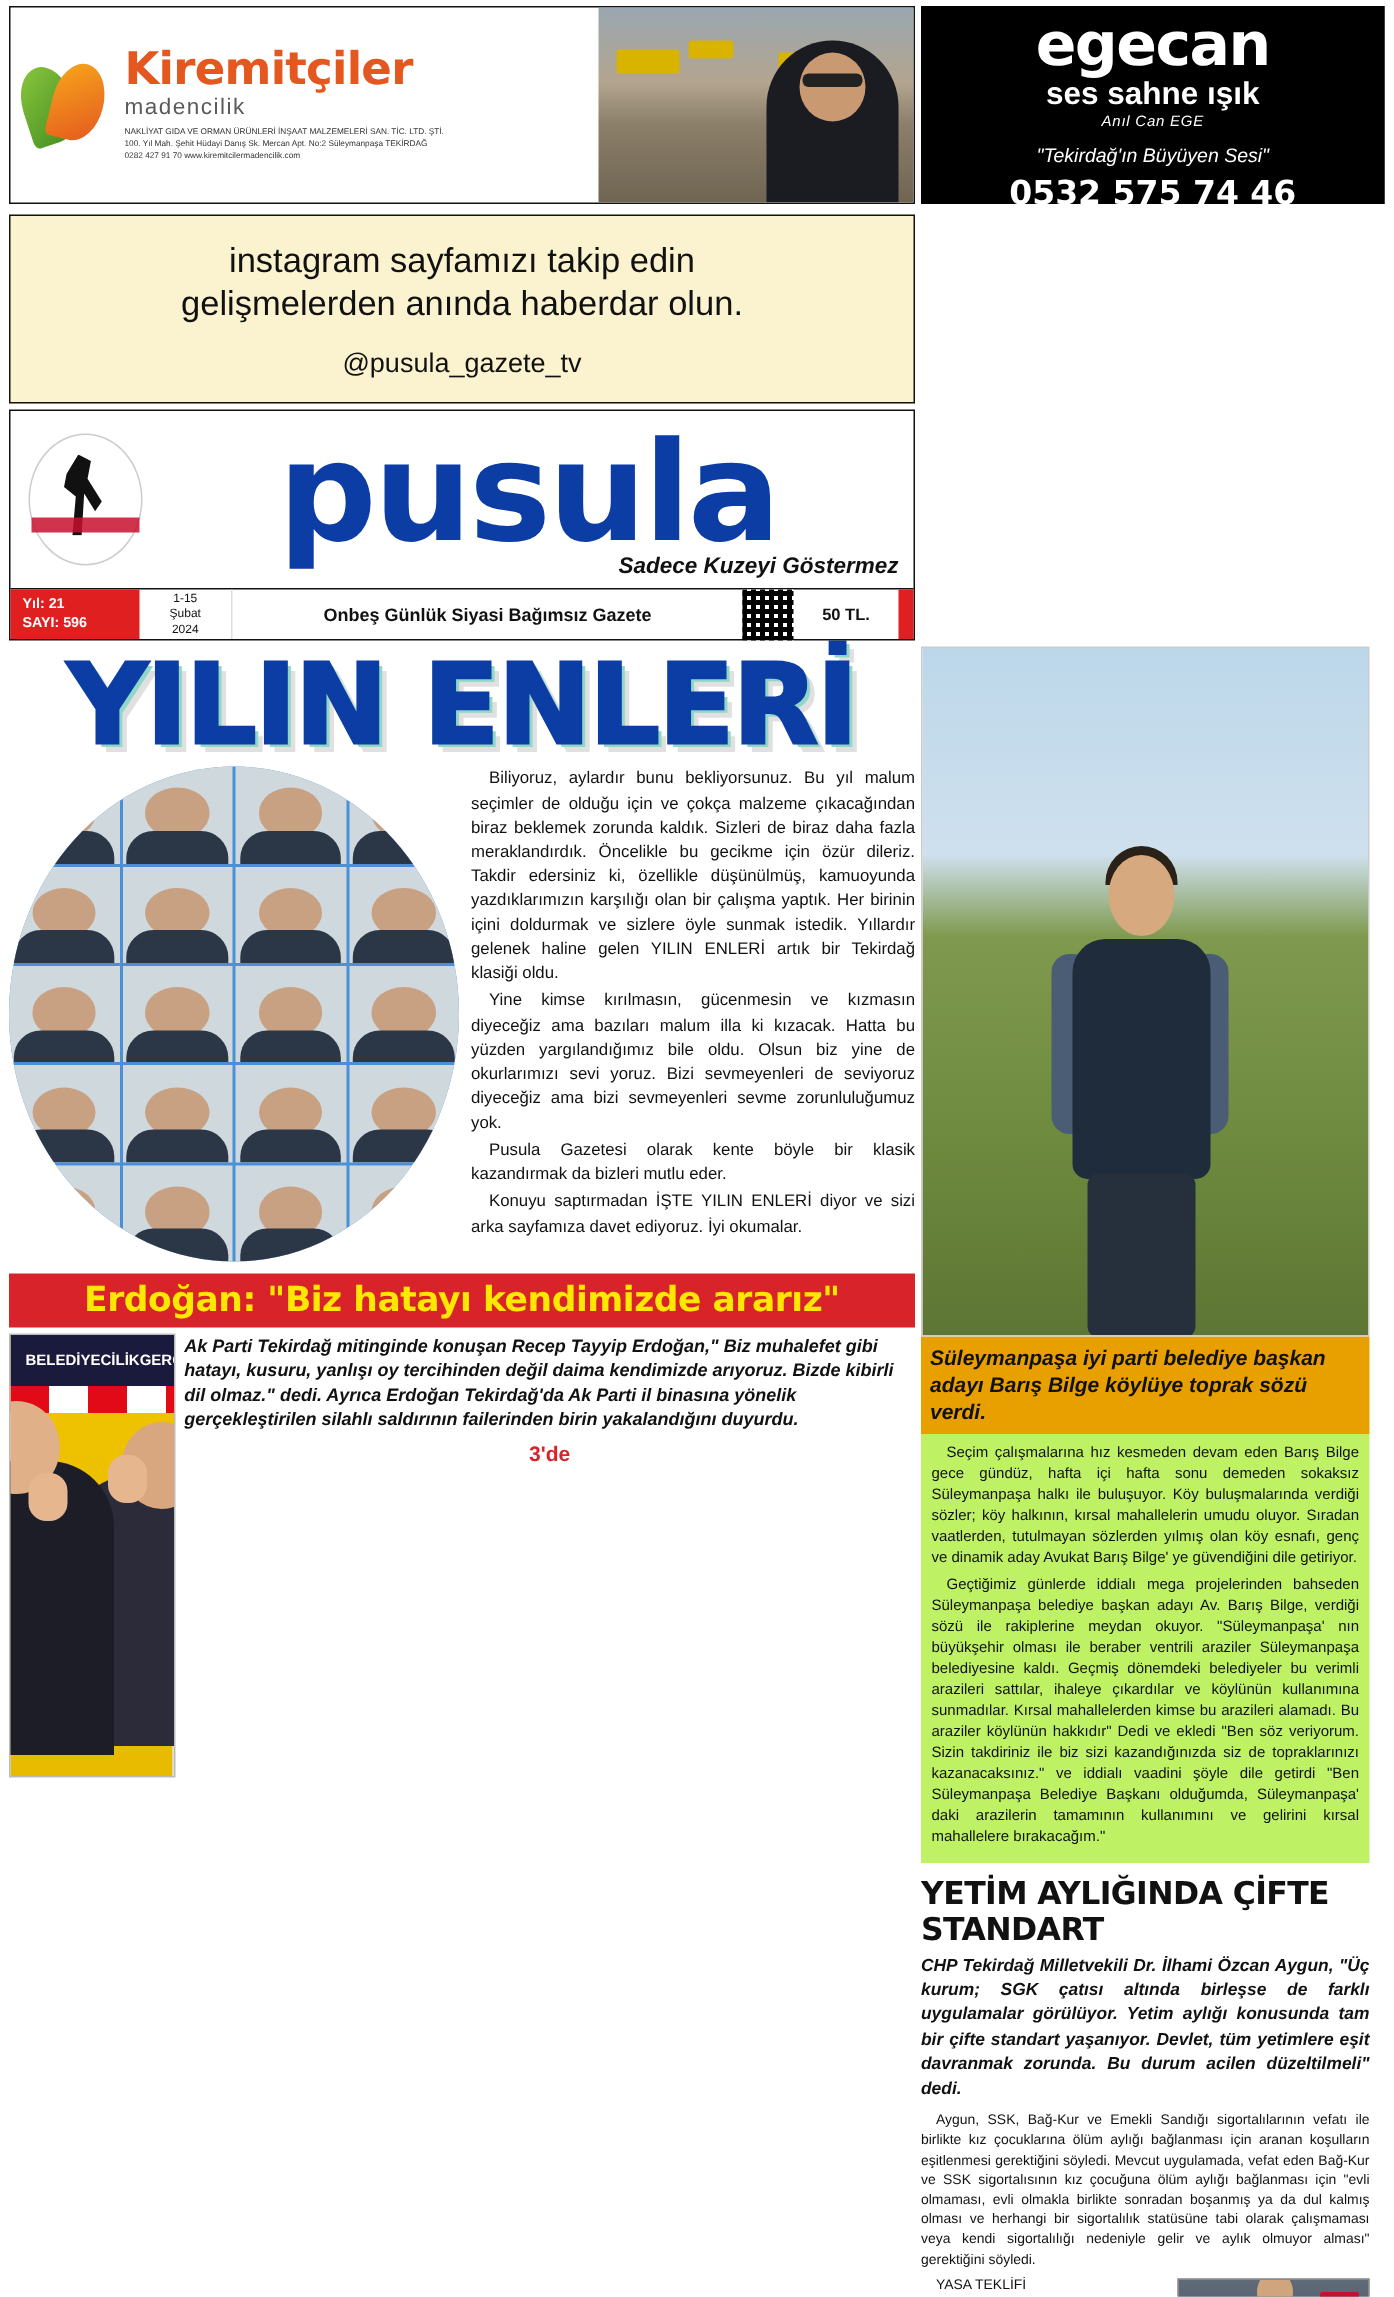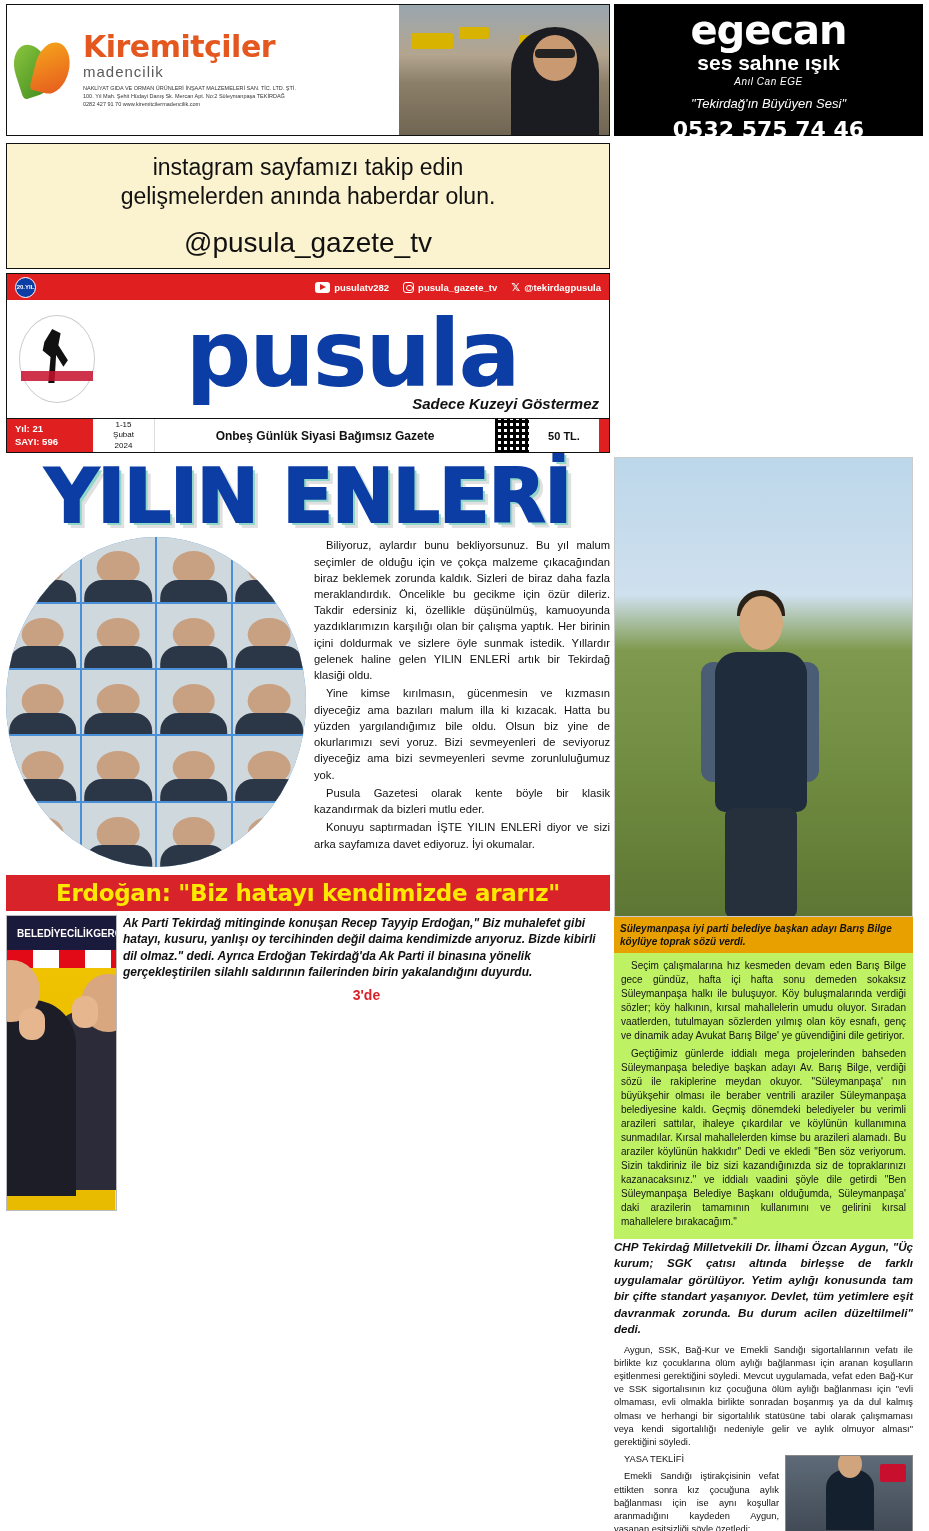--- a/index.html
+++ b/index.html
@@ -58,21 +58,21 @@
   .ege-phone { font-size: 22px; font-weight:bold; margin-top:6px; letter-spacing:0px; font-family:"DejaVu Sans", sans-serif;}
   .ege-addr { font-size: 7.5px; font-weight:bold; margin-top:7px; text-align:center; line-height:1.55;}
 
   
   .second-row { display:flex; gap:4px; padding: 3px 6px 0 6px; }
   .insta-box {
     flex: 0 0 604px; height: 126px; background:#fbf3cf; border:1px solid #111;
     display:flex; flex-direction:column; align-items:center; justify-content:center;
   }
   .insta-l1 { font-size: 23px; line-height:1.25; text-align:center; color:#111; }
-  .insta-handle { font-size: 28px; margin-top: 16px; color:#111;}
+  .insta-handle { font-size: 18px; margin-top: 16px; color:#111;}
 
   
   .mast-wrap { display:flex; gap:4px; padding: 4px 6px 0 6px; }
   .mast { flex: 0 0 604px; border:1px solid #111; position:relative; background:#fff; }
   .social-bar {
     height: 26px; background:#e02020; display:flex; align-items:center; padding: 0 8px; position:relative;
   }
   .yil-badge {
     width: 21px; height:21px; border-radius:50%; background:#0b3da5; color:#fff; font-size:6px;
     display:flex; align-items:center; justify-content:center; font-weight:bold; border:1px solid #fff;
@@ -155,21 +155,21 @@
   
   .baris-photo { width: 299px; height: 460px; position:relative; overflow:hidden; border:1px solid #ccc;
      background: linear-gradient(#bcd7ea 0%, #cfe0ee 30%, #7f9a4e 42%, #6f8b3f 70%, #5d7634 100%); }
   .baris-photo .man2 { position:absolute; left:86px; bottom:0; width:118px; height:330px;}
   .baris-photo .man2 .torso { position:absolute; left:14px; top:66px; width:92px; height:160px; background:#1f2c3c; border-radius:22px 22px 10px 10px;}
   .baris-photo .man2 .sleeveL { position:absolute; left:0px; top:76px; width:26px; height:120px; background:#4a5d74; border-radius:12px;}
   .baris-photo .man2 .sleeveR { position:absolute; right:0px; top:76px; width:26px; height:120px; background:#4a5d74; border-radius:12px;}
   .baris-photo .man2 .head2 { position:absolute; left:38px; top:10px; width:44px; height:54px; border-radius:50%; background:#d6a97f;}
   .baris-photo .man2 .hair { position:absolute; left:36px; top:4px; width:48px; height:26px; border-radius:24px 24px 0 0; background:#2a2118;}
   .baris-photo .man2 .legs { position:absolute; left:24px; top:222px; width:72px; height:110px; background:#26303c; border-radius:8px;}
-  .baris-cap { background:#e8a000; color:#111; font-size:10px; font-weight:bold; font-style:italic; padding:5px 6px; line-height:1.3;}
+  .baris-cap { background:#e8a000; color:#111; font-size:14px; font-weight:bold; font-style:italic; padding:5px 6px; line-height:1.3;}
   .baris-body { background:#bef264; color:#111; font-size: 10px; line-height:1.4; text-align:justify; padding:6px 7px;}
   .baris-body p { margin:0 0 4px 0; text-indent:10px;}
 
   .yetim-head { font-size: 21px; font-weight:bold; margin: 8px 0 5px 0; font-family:"DejaVu Sans", sans-serif; letter-spacing:-0.4px;}
   .yetim-lead { font-size: 11.6px; font-style:italic; font-weight:bold; line-height:1.42; text-align:justify;}
   .yetim-body { font-size: 9.3px; line-height:1.42; text-align:justify; margin-top:6px;}
   .yetim-body p { margin:0 0 4px 0; text-indent:10px;}
   .yetim-with-photo { position:relative; }
   .yetim-photo { float:right; width: 128px; height: 96px; margin: 2px 0 4px 6px; background:#7a7f88; position:relative; overflow:hidden; border:1px solid #888;}
   .yetim-photo .bg { position:absolute; inset:0; background: linear-gradient(#5f6a78, #3a434e);}
@@ -222,37 +222,20 @@
     <div class="insta-box">
       <div class="insta-l1">instagram sayfamızı takip edin</div>
       <div class="insta-l1">gelişmelerden anında haberdar olun.</div>
       <div class="insta-handle">@pusula_gazete_tv</div>
     </div>
     <div style="flex:1 1 auto;"></div>
   </div>
 
   <div class="mast-wrap">
     <div class="mast">
-      <div class="social-bar">
-        <div class="yil-badge">20.YIL</div>
-        <div class="social-items">
-          <div class="it">
-            <span class="yt-ic"></span>
-            <span>pusulatv282</span>
-          </div>
-          <div class="it">
-            <span class="ig-ic"></span>
-            <span>pusula_gazete_tv</span>
-          </div>
-          <div class="it">
-            <span class="x-ic">𝕏</span>
-            <span>@tekirdagpusula</span>
-          </div>
-        </div>
-      </div>
       <div class="mast-main">
         <div class="mast-logoart">
           <span class="circ"></span>
             <span class="fig"></span>
             <span class="band"></span>
         </div>
         <div class="pusula-title">pusula</div>
         <div class="pusula-sub">Sadece Kuzeyi Göstermez</div>
       </div>
       <div class="mast-foot">
@@ -400,20 +383,21 @@
           <span class="torso"></span>
             <span class="legs"></span>
         </div>
       </div>
       <div class="baris-cap">Süleymanpaşa iyi parti belediye başkan adayı Barış Bilge köylüye toprak sözü verdi.</div>
       <div class="baris-body">
         <p>Seçim çalışmalarına hız kesmeden devam eden Barış Bilge gece gündüz, hafta içi hafta sonu demeden sokaksız Süleymanpaşa halkı ile buluşuyor. Köy buluşmalarında verdiği sözler; köy halkının, kırsal mahallelerin umudu oluyor. Sıradan vaatlerden, tutulmayan sözlerden yılmış olan köy esnafı, genç ve dinamik aday Avukat Barış Bilge' ye güvendiğini dile getiriyor.</p>
         <p>Geçtiğimiz günlerde iddialı mega projelerinden bahseden Süleymanpaşa belediye başkan adayı Av. Barış Bilge, verdiği sözü ile rakiplerine meydan okuyor. "Süleymanpaşa' nın büyükşehir olması ile beraber ventrili araziler Süleymanpaşa belediyesine kaldı. Geçmiş dönemdeki belediyeler bu verimli arazileri sattılar, ihaleye çıkardılar ve köylünün kullanımına sunmadılar. Kırsal mahallelerden kimse bu arazileri alamadı. Bu araziler köylünün hakkıdır" Dedi ve ekledi "Ben söz veriyorum. Sizin takdiriniz ile biz sizi kazandığınızda siz de topraklarınızı kazanacaksınız." ve iddialı vaadini şöyle dile getirdi "Ben Süleymanpaşa Belediye Başkanı olduğumda, Süleymanpaşa' daki arazilerin tamamının kullanımını ve gelirini kırsal mahallelere bırakacağım."</p>
       </div>
 
+      <div class="yetim-head">YETİM AYLIĞINDA ÇİFTE STANDART</div>
       <div class="yetim-lead">CHP Tekirdağ Milletvekili Dr. İlhami Özcan Aygun, "Üç kurum; SGK çatısı altında birleşse de farklı uygulamalar görülüyor. Yetim aylığı konusunda tam bir çifte standart yaşanıyor. Devlet, tüm yetimlere eşit davranmak zorunda. Bu durum acilen düzeltilmeli" dedi.</div>
       <div class="yetim-body yetim-with-photo">
         <p>Aygun, SSK, Bağ-Kur ve Emekli Sandığı sigortalılarının vefatı ile birlikte kız çocuklarına ölüm aylığı bağlanması için aranan koşulların eşitlenmesi gerektiğini söyledi. Mevcut uygulamada, vefat eden Bağ-Kur ve SSK sigortalısının kız çocuğuna ölüm aylığı bağlanması için "evli olmaması, evli olmakla birlikte sonradan boşanmış ya da dul kalmış olması ve herhangi bir sigortalılık statüsüne tabi olarak çalışmaması veya kendi sigortalılığı nedeniyle gelir ve aylık olmuyor alması" gerektiğini söyledi.</p>
         <div class="yetim-photo">
           <span class="bg"></span>
             <span class="p"></span>
             <span class="logo"></span>
         </div>
         <p>YASA TEKLİFİ</p>
         <p>Emekli Sandığı iştirakçisinin vefat ettikten sonra kız çocuğuna aylık bağlanması için ise aynı koşullar aranmadığını kaydeden Aygun, yaşanan eşitsizliği şöyle özetledi:</p>

